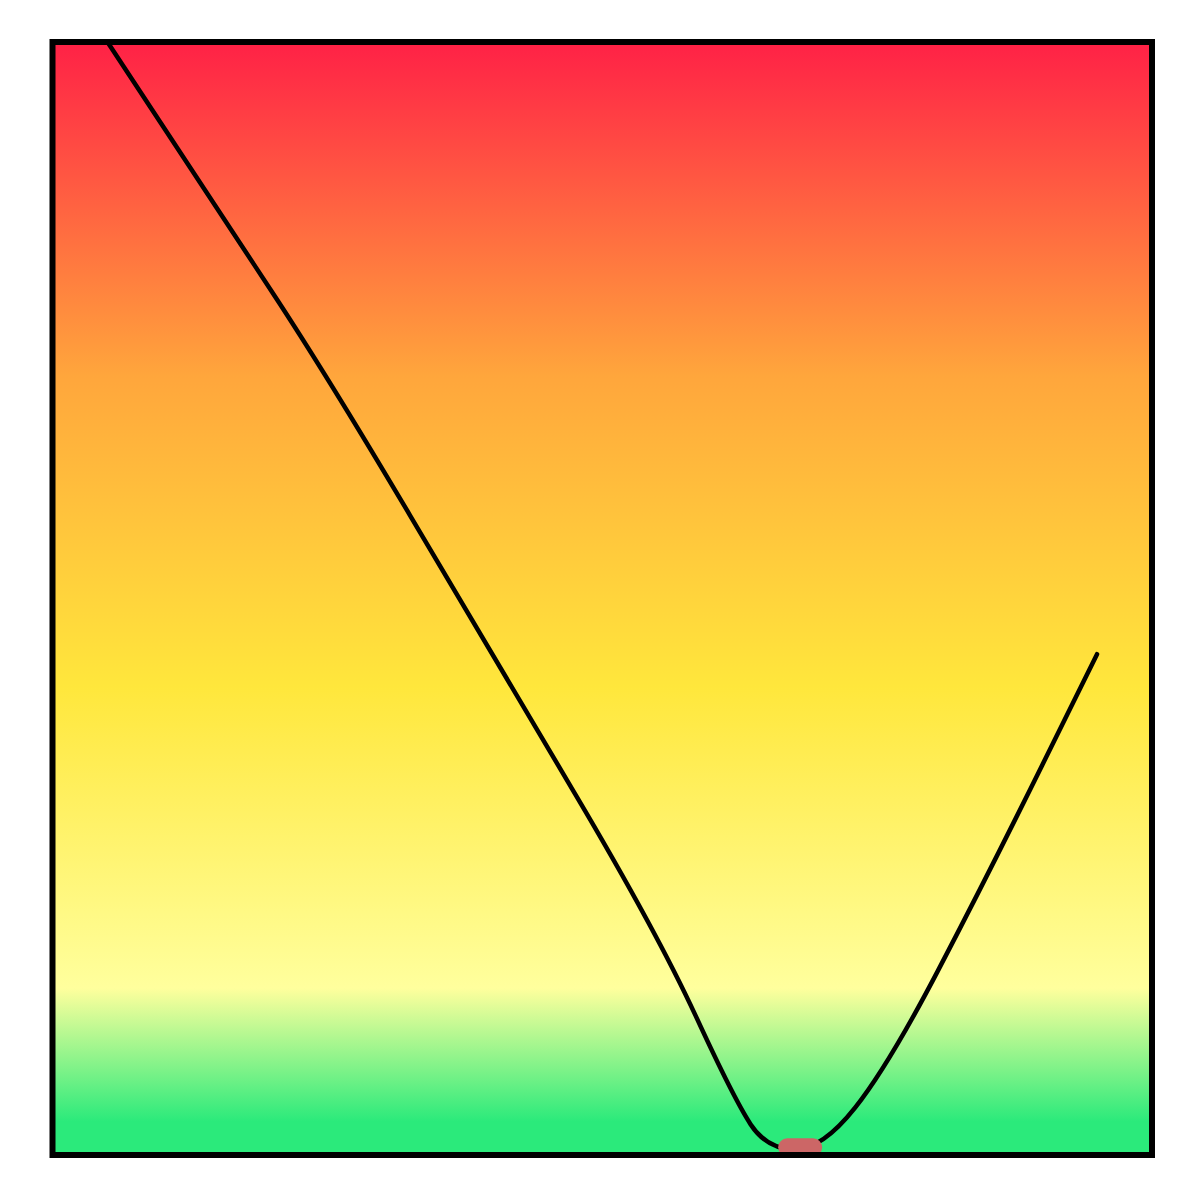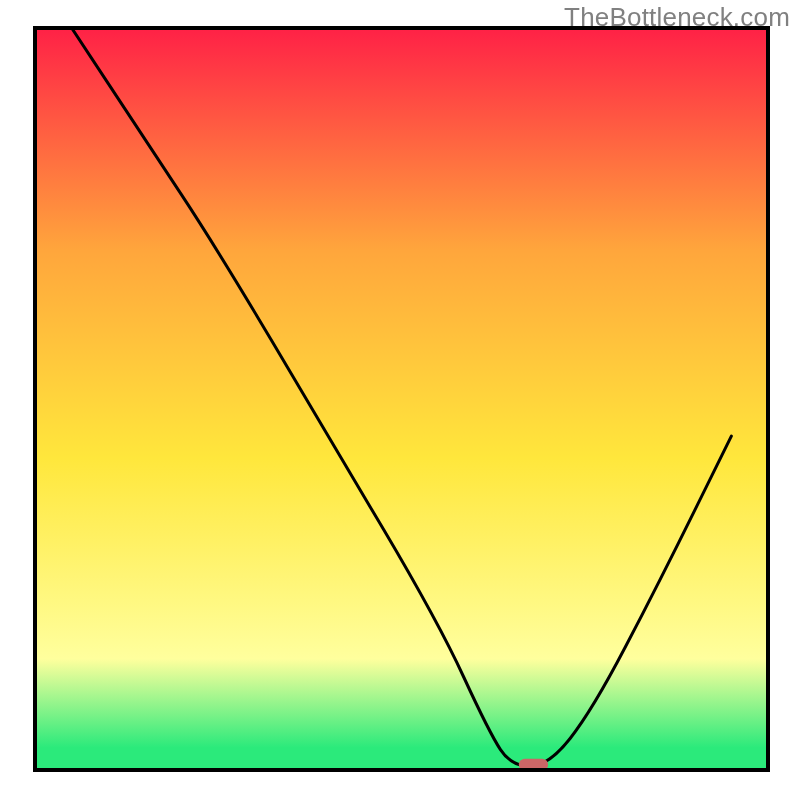--- a/index.html
+++ b/index.html
@@ -27,21 +27,20 @@
     user-select: none;
   }
   svg {
     display: block;
   }
 </style>
 </head>
 <body>
 <div class="wrap">
 
-<div class="watermark">TheBottleneck.com</div>
 
 <svg id="chart-svg" width="800" height="800" viewBox="0 0 800 800">
   <defs>
     <linearGradient id="bg-grad" x1="0" y1="0" x2="0" y2="1">
           <stop offset="0%" stop-color="#ff2146"></stop>
           <stop offset="30%" stop-color="#ffa63c"></stop>
           <stop offset="57.99999999999999%" stop-color="#ffe73c"></stop>
           <stop offset="85%" stop-color="#ffff9d"></stop>
           <stop offset="97%" stop-color="#2bea7b"></stop>
           <stop offset="100%" stop-color="#2bea7b"></stop>

